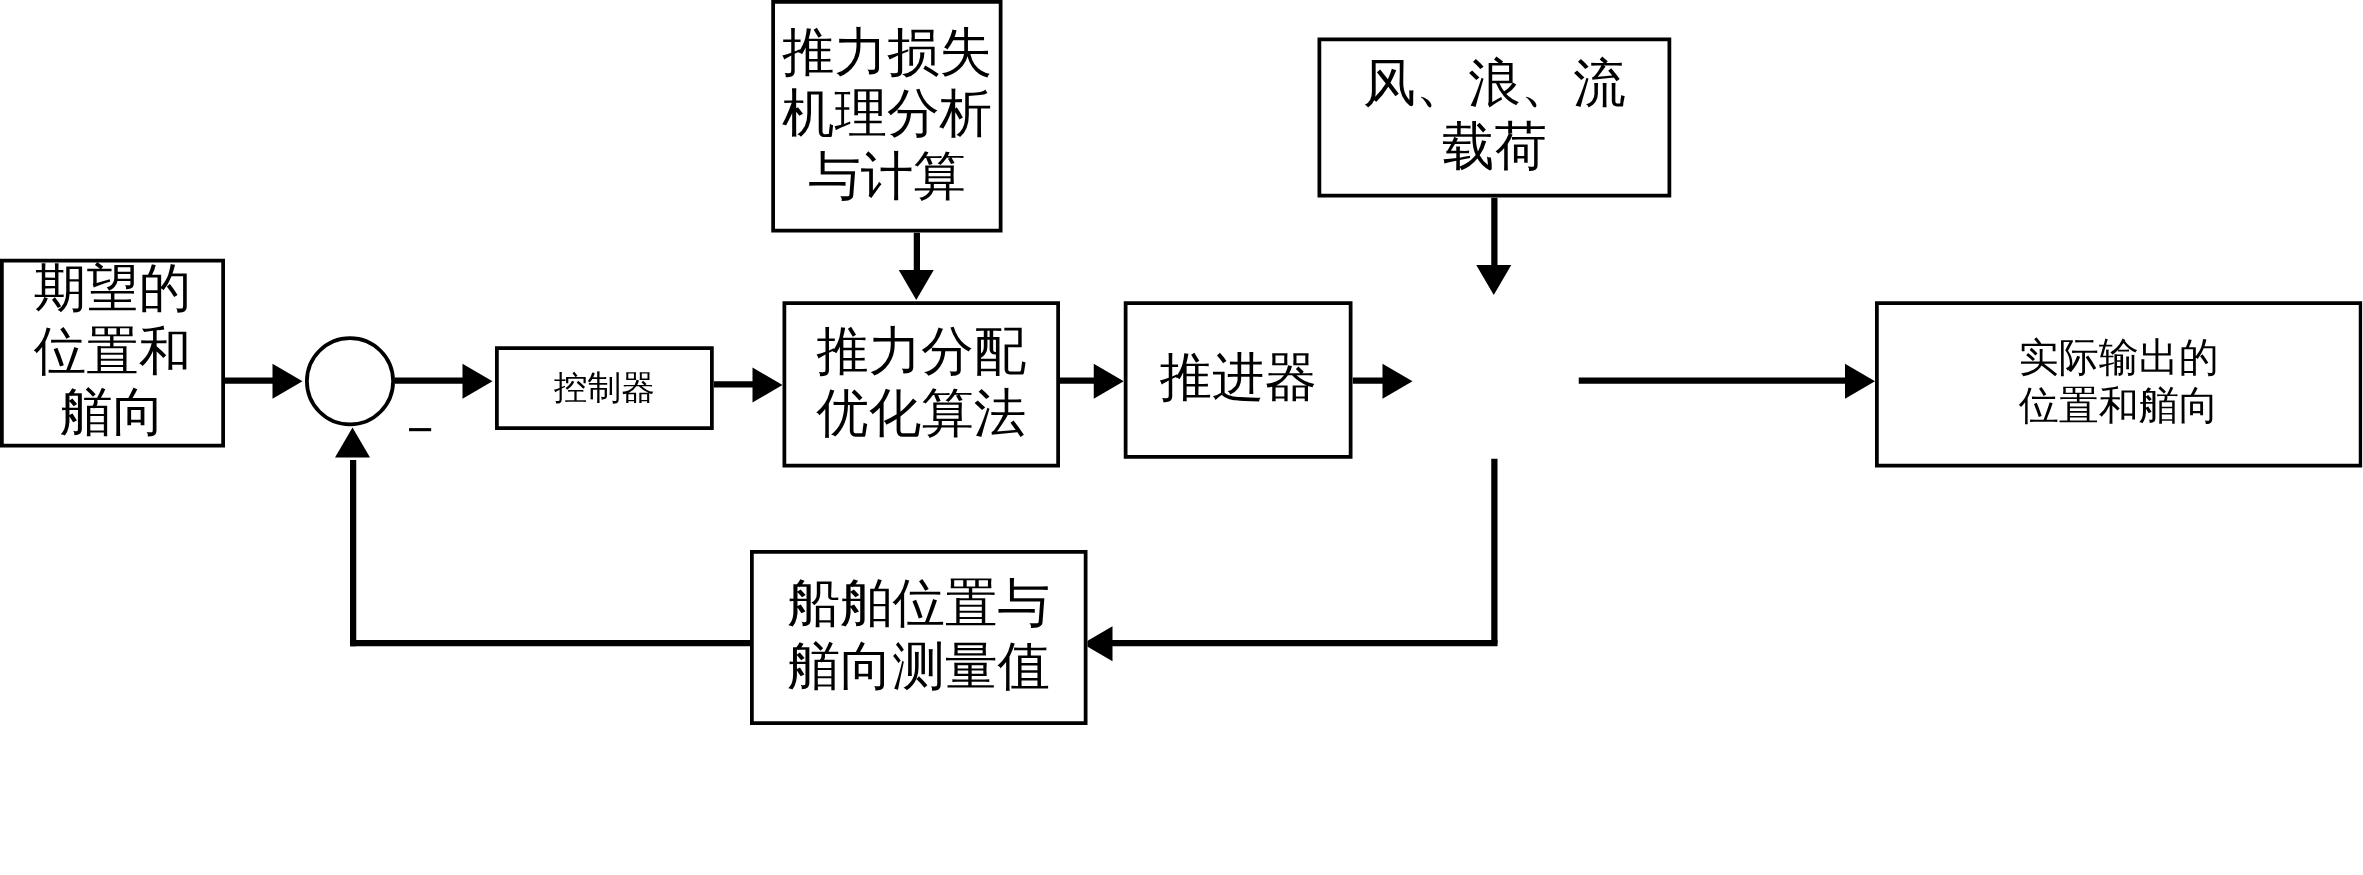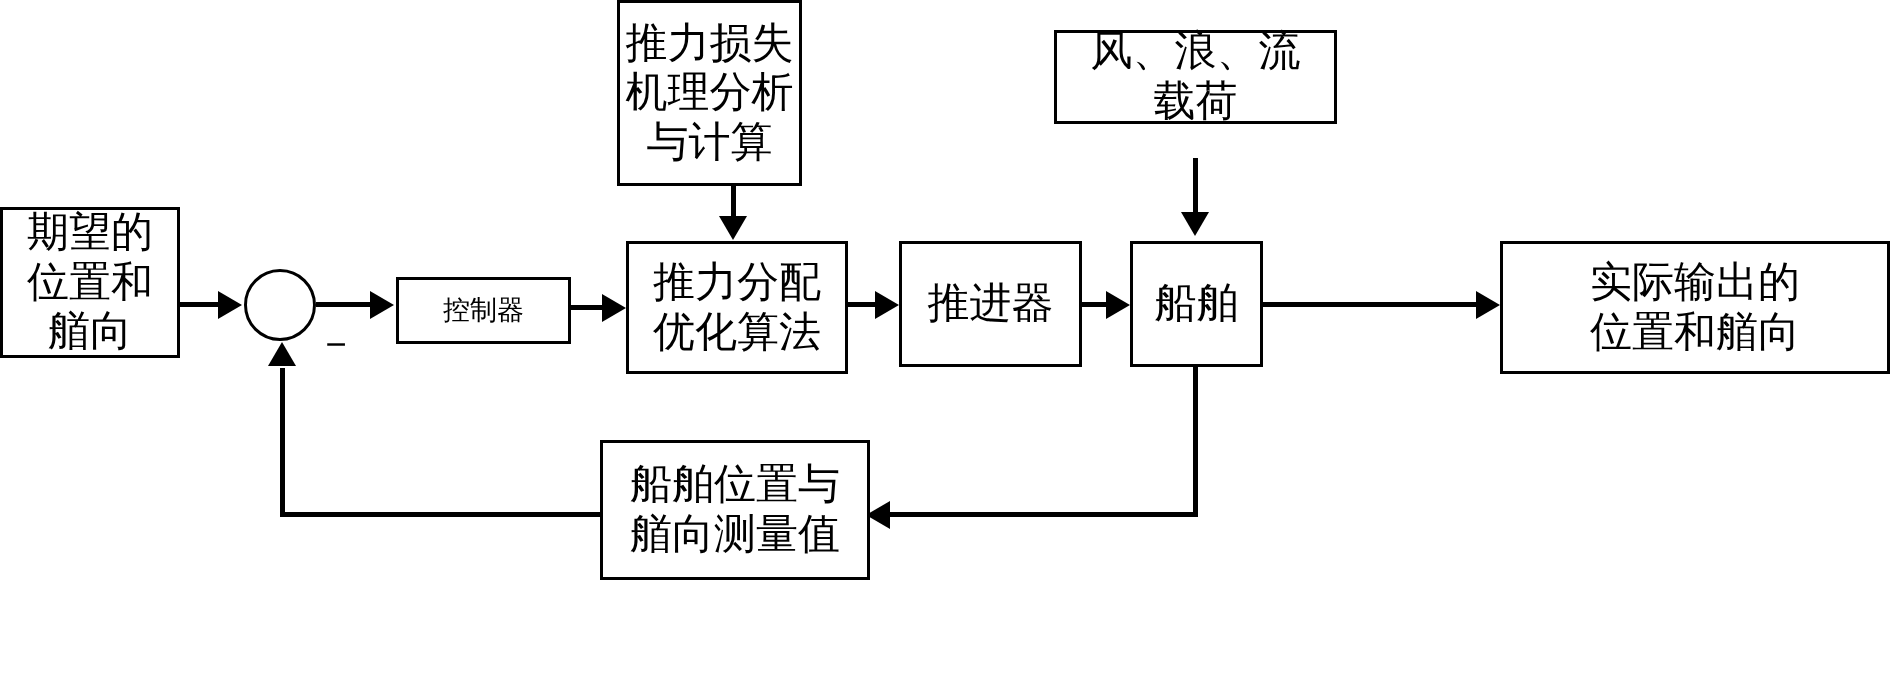--- a/index.html
+++ b/index.html
@@ -101,43 +101,40 @@
     <span class="box-line">位置和</span>
     <span class="box-line">艏向</span>
   </div>
 
   <div class="box" style="left:617px; top:0px; width:185px; height:186px; font-size:42px;">
     <span class="box-line">推力损失</span>
     <span class="box-line">机理分析</span>
     <span class="box-line">与计算</span>
   </div>
 
-  <div class="box" style="left:1054px; top:30px; width:283px; height:94px; font-size:42px;font-family:Liberation Serif, serif;">
+  <div class="box" style="left:1054px; top:30px; width:283px; height:128px; font-size:42px;font-family:Liberation Serif, serif;">
     <span class="box-line">风、浪、流</span>
     <span class="box-line">载荷</span>
   </div>
 
   <div class="box" style="left:396px; top:277px; width:175px; height:67px; font-size:27px;">
     <span class="box-line">控制器</span>
   </div>
 
   <div class="box" style="left:626px; top:241px; width:222px; height:133px; font-size:42px;">
     <span class="box-line">推力分配</span>
     <span class="box-line">优化算法</span>
   </div>
 
   <div class="box" style="left:899px; top:241px; width:183px; height:126px; font-size:42px;">
     <span class="box-line">推进器</span>
   </div>
 
-  <div class="box" style="left:1130px; top:241px; width:133px; height:126px; font-size:42px;">
-    <span class="box-line">船舶</span>
-  </div>
 
-  <div class="box" style="left:1500px; top:241px; width:390px; height:133px; font-size:42px;">
+  <div class="box" style="left:1500px; top:241px; width:390px; height:133px; font-size:32px;font-family:Liberation Mono, monospace;">
     <span class="box-line">实际输出的</span>
     <span class="box-line">位置和艏向</span>
   </div>
 
   <div class="box" style="left:600px; top:440px; width:270px; height:140px; font-size:42px;text-align:center;">
     <span class="box-line">船舶位置与</span>
     <span class="box-line">艏向测量值</span>
   </div>
 
   <div class="sum-junction" style="left:244px; top:269px; width:72px; height:72px;"></div>

